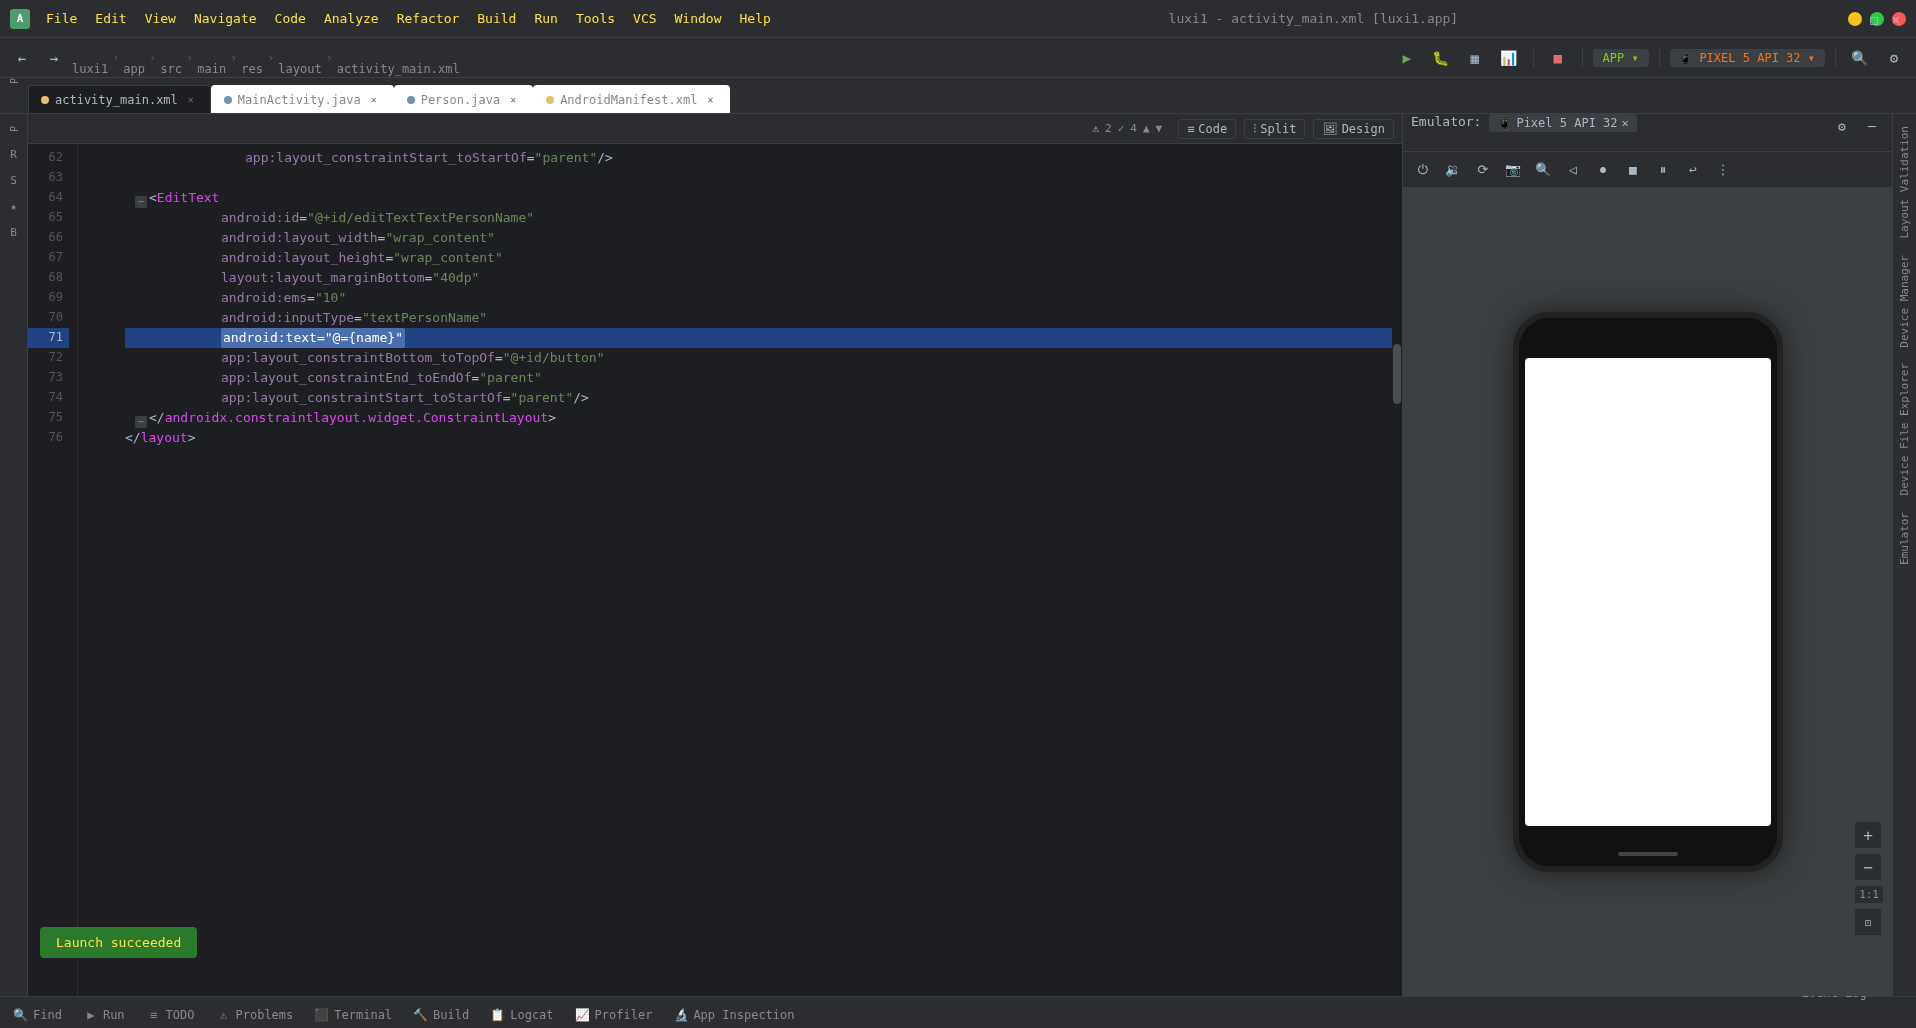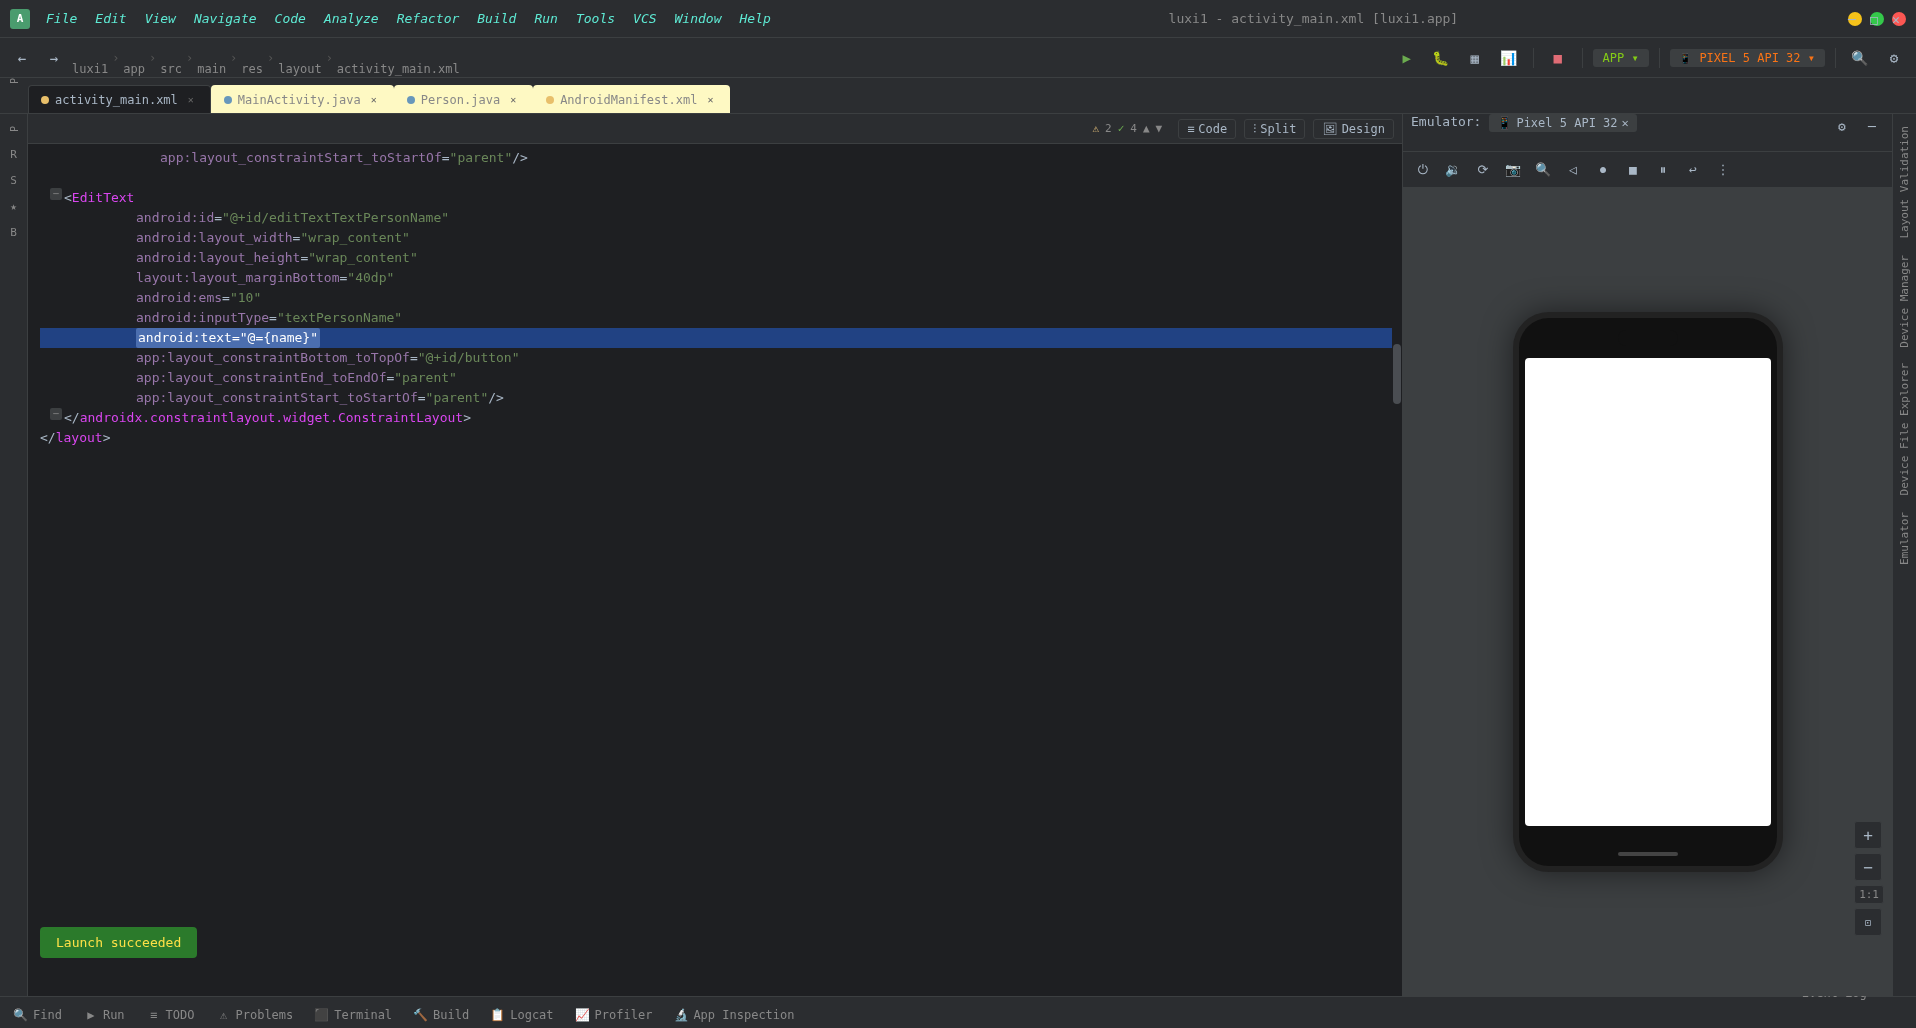--- a/index.html
+++ b/index.html
@@ -29,25 +29,24 @@
       border-radius: 3px;
       margin-right: 8px;
       display: flex; align-items: center; justify-content: center;
       font-size: 11px; color: white; font-weight: bold;
     }
     #title-bar .menu-items {
       display: flex; gap: 2px;
     }
     #title-bar .menu-item {
       padding: 3px 8px;
-      color: #5eead4;
+      color: #fde047;
       cursor: pointer;
       border-radius: 3px;
       font-size: 13px;
-      font-style: italic;
     }
     #title-bar .window-title {
       flex: 1;
       text-align: center;
       color: #888;
       font-size: 13px;
     }
     #title-bar .window-controls {
       display: flex; gap: 8px;
     }
@@ -123,21 +122,21 @@
       display: flex;
       align-items: flex-end;
       padding: 0 0 0 28px;
     }
     .tab {
       height: 28px;
       padding: 0 12px;
       display: flex;
       align-items: center;
       gap: 6px;
-      background: #fef9c3;
+      background: #ffffff;
       cursor: pointer;
       font-size: 12px;
       color: #888;
       border: 1px solid transparent;
       border-bottom: none;
       border-radius: 4px 4px 0 0;
     }
     .tab.active {
       background: #1e1f22;
       color: #a9b7c6;
@@ -215,22 +214,23 @@
       flex: 1;
       padding: 4px 0 4px 12px;
       overflow: auto;
       font-size: 13px;
       line-height: 1.54;
     }
     .code-line {
       height: 20px;
       white-space: nowrap;
       display: flex;
-      align-items: flex-start;
+      align-items: flex-end;
       min-height: 20px;
+      margin-left: 35px;
     }
     .code-line.selected {
       background: #214283;
     }
     .xml-attr { color: #9876aa; }
     .xml-value { color: #6a8759; }
     .xml-punct { color: #a9b7c6; }
     .xml-bracket { color: #d946ef; }
     .xml-selected { background: #4b6eaf; color: #fff; border-radius: 2px; padding: 0 2px; }
 
@@ -582,20 +582,37 @@
         <span>⫶</span>
         <span>Split</span>
       </div>
       <div class="editor-tool-btn">
         <span>🖼</span>
         <span>Design</span>
       </div>
     </div>
 
     <div id="code-editor">
+      <div id="line-numbers">
+        <div class="line-num">62</div>
+        <div class="line-num">63</div>
+        <div class="line-num">64</div>
+        <div class="line-num">65</div>
+        <div class="line-num">66</div>
+        <div class="line-num">67</div>
+        <div class="line-num">68</div>
+        <div class="line-num">69</div>
+        <div class="line-num">70</div>
+        <div class="line-num" style="color:#a9b7c6;background:#214283;padding-right:6px;">71</div>
+        <div class="line-num">72</div>
+        <div class="line-num">73</div>
+        <div class="line-num">74</div>
+        <div class="line-num">75</div>
+        <div class="line-num">76</div>
+      </div>
       <div id="code-content">
 
         <div class="code-line">
           <span style="display:inline-block;width:120px;"></span>
           <span class="xml-attr">app:layout_constraintStart_toStartOf</span>
             <span class="xml-punct">=</span>
             <span class="xml-value">"parent"</span>
           <span class="xml-punct"> /&gt;</span>
         </div>
 

